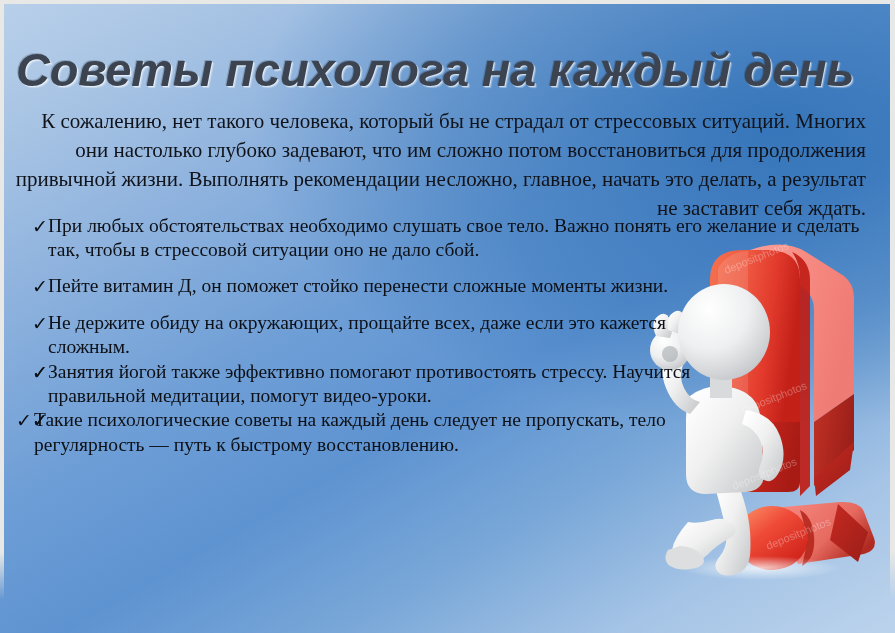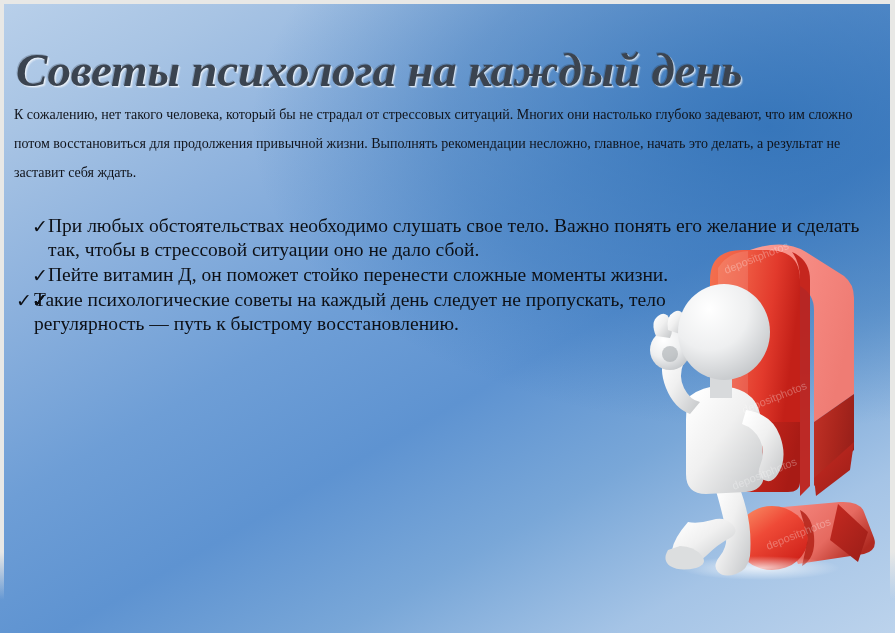--- a/index.html
+++ b/index.html
@@ -48,45 +48,45 @@
                  background: linear-gradient(180deg,#e8e8e6 0%,#e8e8e6 92%,rgba(232,232,230,0) 100%); }
 
   
   .title {
     position: absolute;
     left: 16px;
     top: 8px;
     width: 862px;
     height: 62px;
     z-index: 20;
-    font-family: Liberation Serif, serif;
+    font-family: Liberation Sans, sans-serif;
     font-weight: 700;
     font-style: italic;
     font-size: 47px;
     line-height: 62px;
     letter-spacing: -0.2px;
     color: #3b4450;
     white-space: nowrap;
     text-shadow:
        1px 1px 0 rgba(255,255,255,0.55),
        2px 2px 1px rgba(255,255,255,0.35),
       -1px -1px 0 rgba(40,48,60,0.25);
   }
 
   
   .intro {
     position: absolute;
     left: 14px;
     top: 86px;
     width: 852px;
     z-index: 20;
-    font-size: 14px;
+    font-size: 21px;
     line-height: 29px;
     color: #10131a;
-    text-align: left;
+    text-align: right;
   }
 
   
   .tips {
     position: absolute;
     left: 14px;
     top: 214px;
     width: 866px;
     z-index: 20;
     margin: 0;
@@ -115,21 +115,21 @@
     color: #0d1016;
     font-family: "DejaVu Sans", sans-serif;
   }
   .tip.flush .check {
     left: 2px;
   }
   .tip .txt {
     display: block;
   }
   
-  .tip.narrow .txt { max-width: 640px; }
+  .tip.narrow .txt { max-width: 640px; margin-top: 12px; }
   .tip.wide   .txt { max-width: 866px; }
   .tip.mid    .txt { max-width: 700px; }
 
   
   .art {
     position: absolute;
     left: 648px;
     top: 238px;
     width: 250px;
     height: 350px;
@@ -261,26 +261,28 @@
     <li class="tip wide">
       <span class="check">✓</span>
       <span class="txt">При любых обстоятельствах необходимо слушать свое тело. Важно понять его желание и сделать так, чтобы в стрессовой ситуации оно не дало сбой.</span>
     </li>
     <li class="tip narrow">
       <span class="check">✓</span>
       <span class="txt">Пейте витамин Д, он поможет стойко перенести сложные моменты жизни.</span>
     </li>
     <li class="tip narrow">
       <span class="check">✓</span>
+      <span class="txt">Не держите обиду на окружающих, прощайте всех, даже если это кажется сложным.</span>
     </li>
     <li class="tip narrow">
       <span class="check">✓</span>
     </li>
     <li class="tip mid">
       <span class="check">✓</span>
+      <span class="txt">Занятия йогой также эффективно помогают противостоять стрессу. Научится правильной медитации, помогут видео-уроки.</span>
     </li>
     <li class="tip mid">
       <span class="check">✓</span>
     </li>
     <li class="tip mid">
       <span class="check">✓</span>
     </li>
     <li class="tip flush mid">
       <span class="check">✓</span>
       <span class="txt">Такие психологические советы на каждый день следует не пропускать, тело регулярность — путь к быстрому восстановлению.</span>

